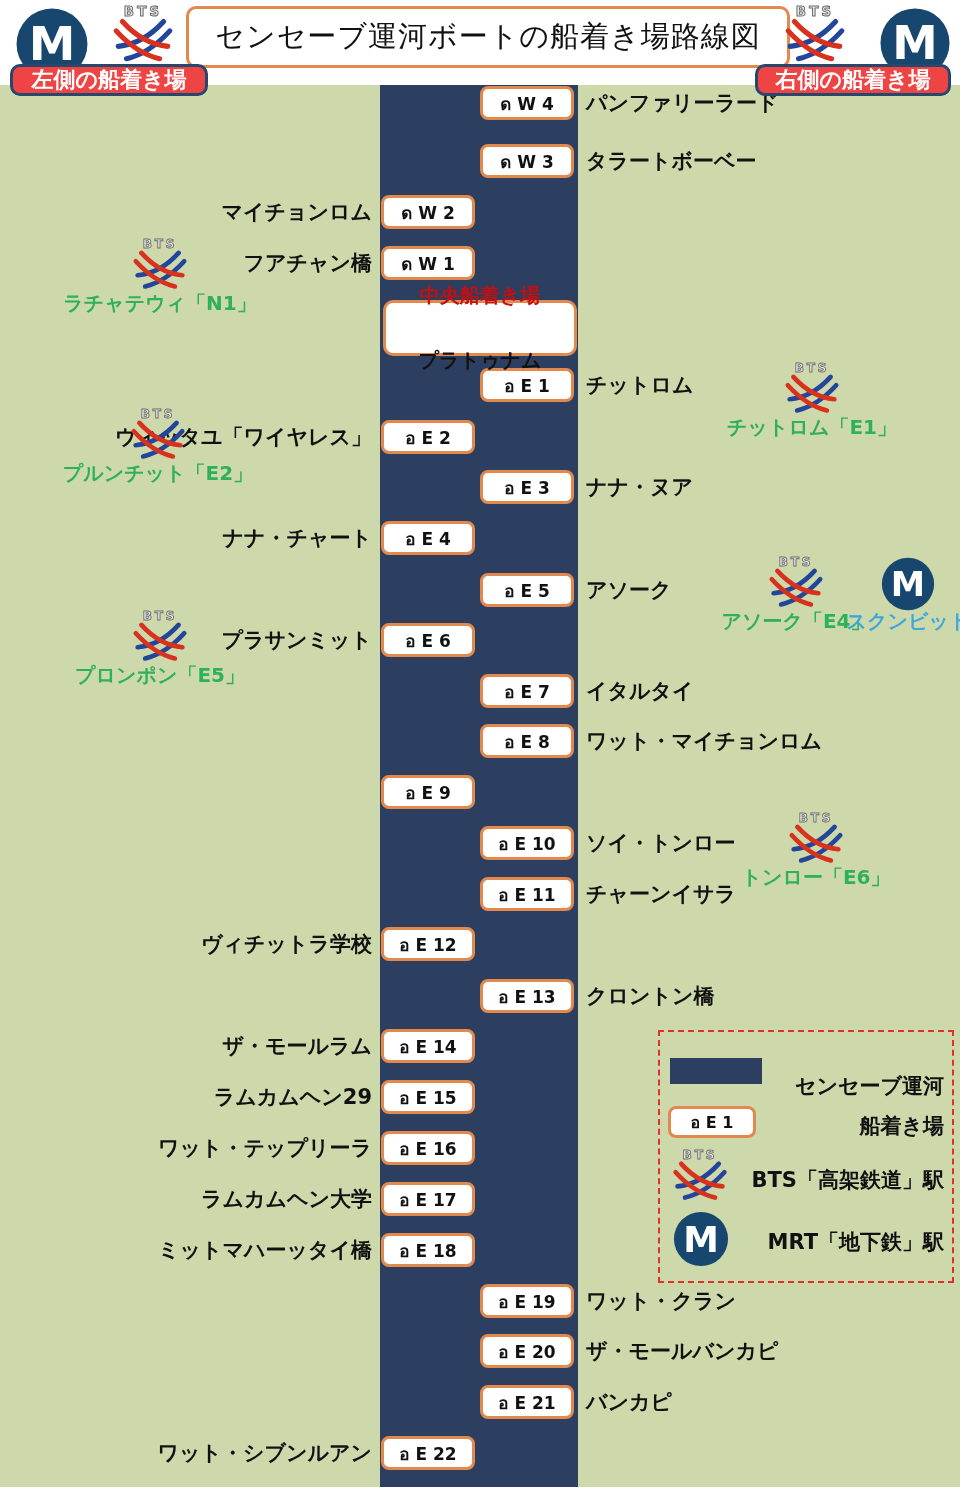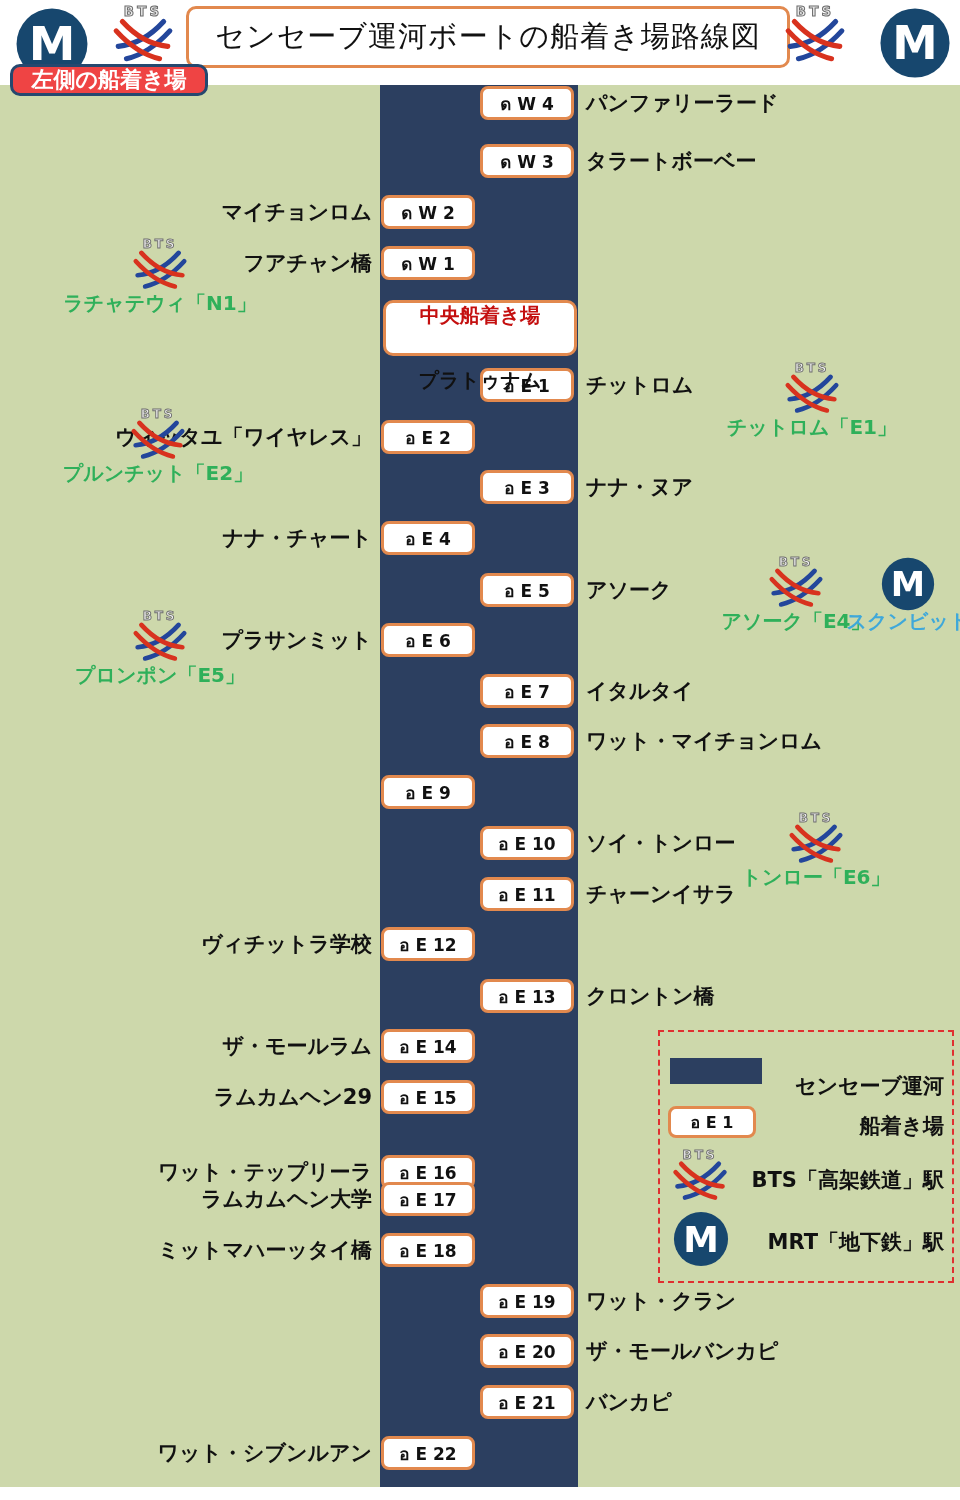--- a/index.html
+++ b/index.html
@@ -24,21 +24,21 @@
                border:3px solid #e2894e;border-radius:8px;display:flex;align-items:center;
                justify-content:center;font-weight:bold;font-size:17px;white-space:nowrap;}
   .pier.left  .badge{left:381px;}
   .pier.right .badge{left:480px;}
   .pier .name{position:absolute;top:0;line-height:34px;font-weight:bold;font-size:21px;white-space:nowrap;}
   .pier.left  .name{right:588px;}
   .pier.right .name{left:586px;}
   
   .central{position:absolute;left:383px;top:300px;width:194px;height:56px;box-sizing:border-box;
            background:#fff;border:3px solid #e2894e;border-radius:10px;display:flex;
-           flex-direction:column;align-items:center;z-index:5;}
+           flex-direction:column;align-items:center;justify-content:center;z-index:5;}
   .central .l1{color:#c40f0f;font-weight:bold;font-size:20px;line-height:25px;}
   .central .l2{color:#111;font-weight:bold;font-size:20px;line-height:25px;margin-top:40px;}
   
   .station{position:absolute;z-index:4;}
   .station .logo{position:absolute;left:0;top:0;transform:translateX(-50%);}
   .station .slabel{position:absolute;top:52px;left:0;transform:translateX(-50%);white-space:nowrap;
                    font-weight:bold;font-size:20px;color:#2fb05a;}
   .station .slabel.mrt{color:#3fa8da;}
   
   .legend{position:absolute;left:658px;top:1030px;width:296px;height:253px;box-sizing:border-box;
@@ -77,20 +77,21 @@
     <path d="M58 25 Q38 47 16 52" stroke="#23469b" stroke-width="5" fill="none" stroke-linecap="round"></path>
     <path d="M12 16 Q32 38 56 40" stroke="#d8321e" stroke-width="5" fill="none" stroke-linecap="round"></path>
     <path d="M6 25 Q26 47 48 52" stroke="#d8321e" stroke-width="5" fill="none" stroke-linecap="round"></path>
   </svg></div>
   <div class="corner-logo" style="left:878px;top:6px;width:74px;height:74px;"><svg viewBox="0 0 60 60" width="100%" height="100%">
     <circle cx="30" cy="30" r="28" fill="#17476e"></circle>
     <text x="30" y="43" text-anchor="middle" font-size="37" font-weight="bold" fill="#ffffff">M</text>
   </svg></div>
 
   <div class="side-badge left">左側の船着き場</div>
+  <div class="side-badge right">右側の船着き場</div>
 
   <div class="central">
     <div class="l1">中央船着き場</div>
     <div class="l2">プラトゥナム</div>
   </div>
 
   <div id="piers">
       <div class="pier right" style="top: 86px;">
         <div class="name">パンファリーラード</div>
         <div class="badge">ด W 4</div>
@@ -159,21 +160,21 @@
         <div class="badge">อ E 13</div>
       </div>
       <div class="pier left" style="top: 1029px;">
         <div class="name">ザ・モールラム</div>
         <div class="badge">อ E 14</div>
       </div>
       <div class="pier left" style="top: 1080px;">
         <div class="name">ラムカムヘン29</div>
         <div class="badge">อ E 15</div>
       </div>
-      <div class="pier left" style="top: 1131px; margin-top: 24px;">
+      <div class="pier left" style="top: 1131px;">
         <div class="name">ワット・テップリーラ</div>
         <div class="badge">อ E 16</div>
       </div>
       <div class="pier left" style="top: 1182px;">
         <div class="name">ラムカムヘン大学</div>
         <div class="badge">อ E 17</div>
       </div>
       <div class="pier left" style="top: 1233px;">
         <div class="name">ミットマハーッタイ橋</div>
         <div class="badge">อ E 18</div>

